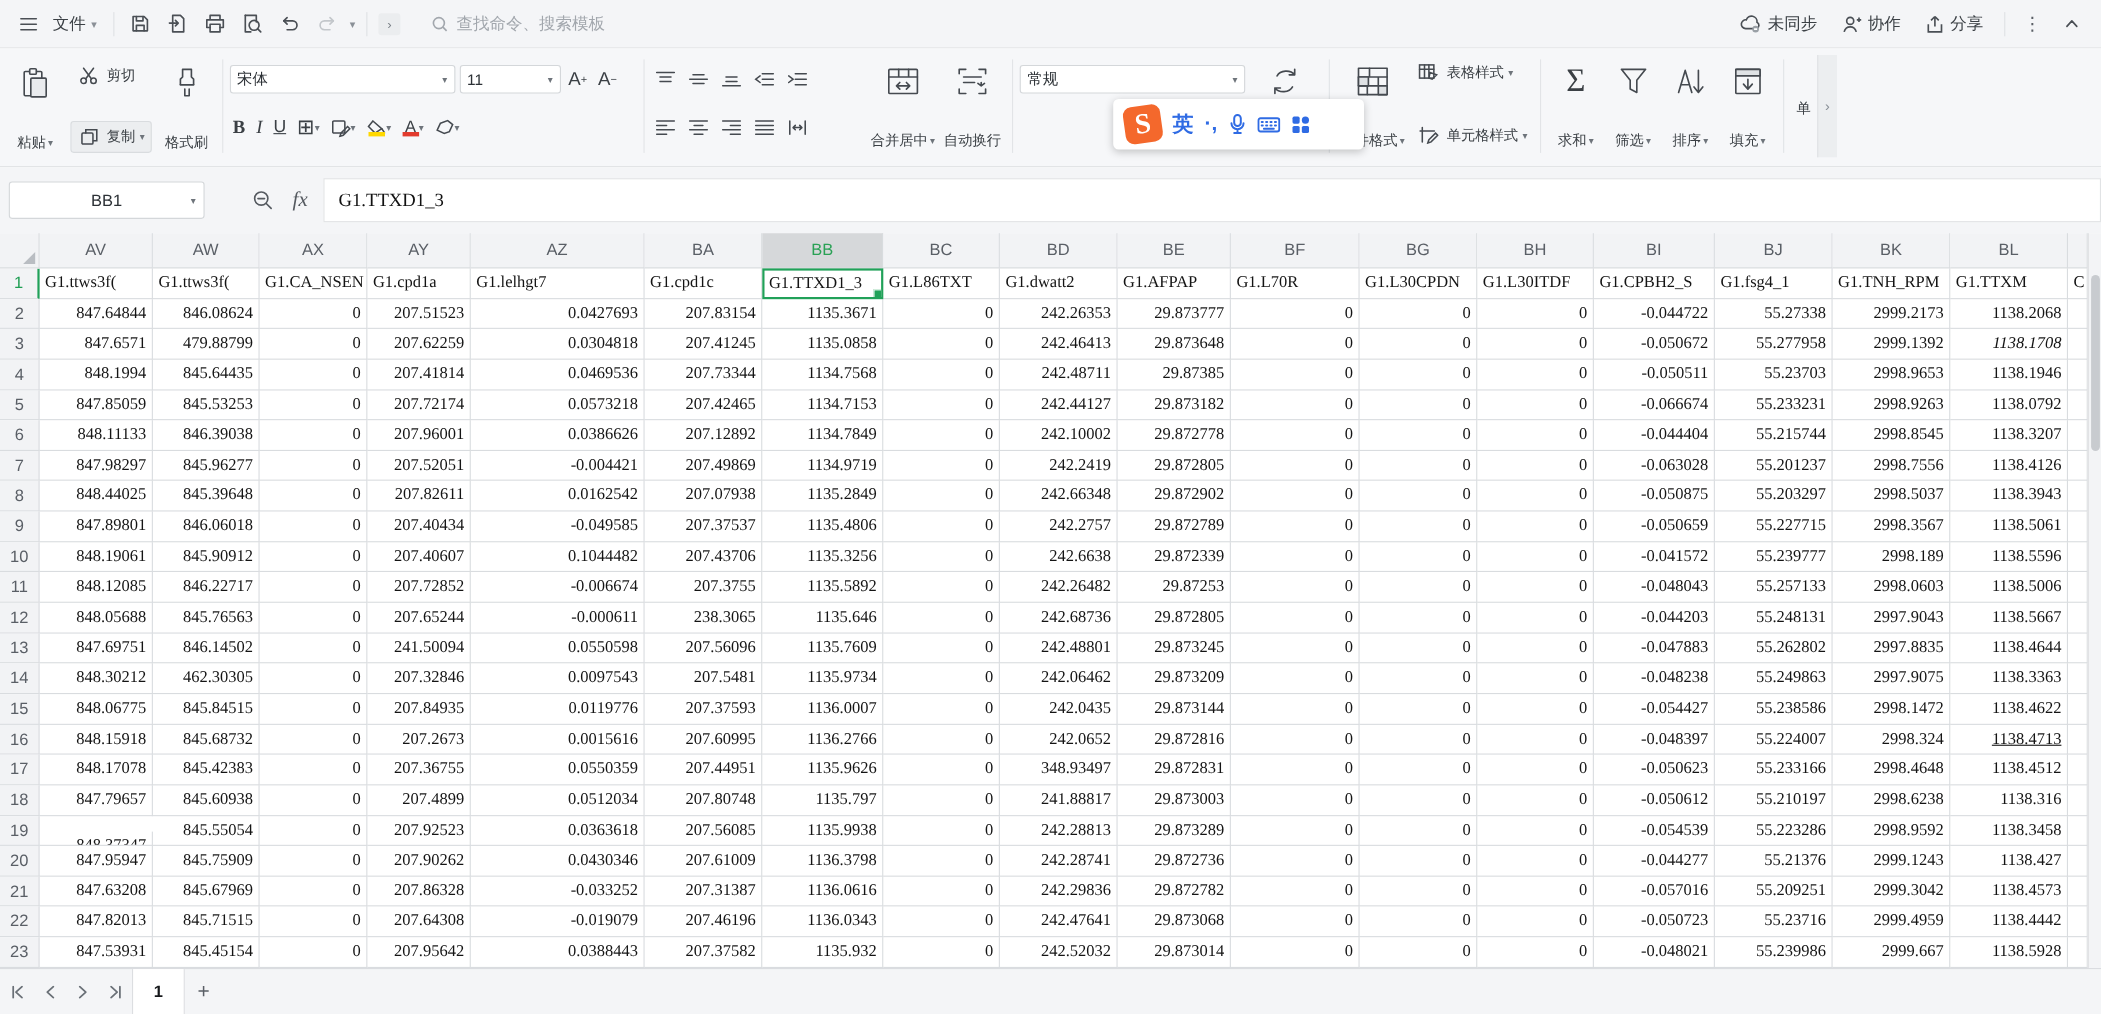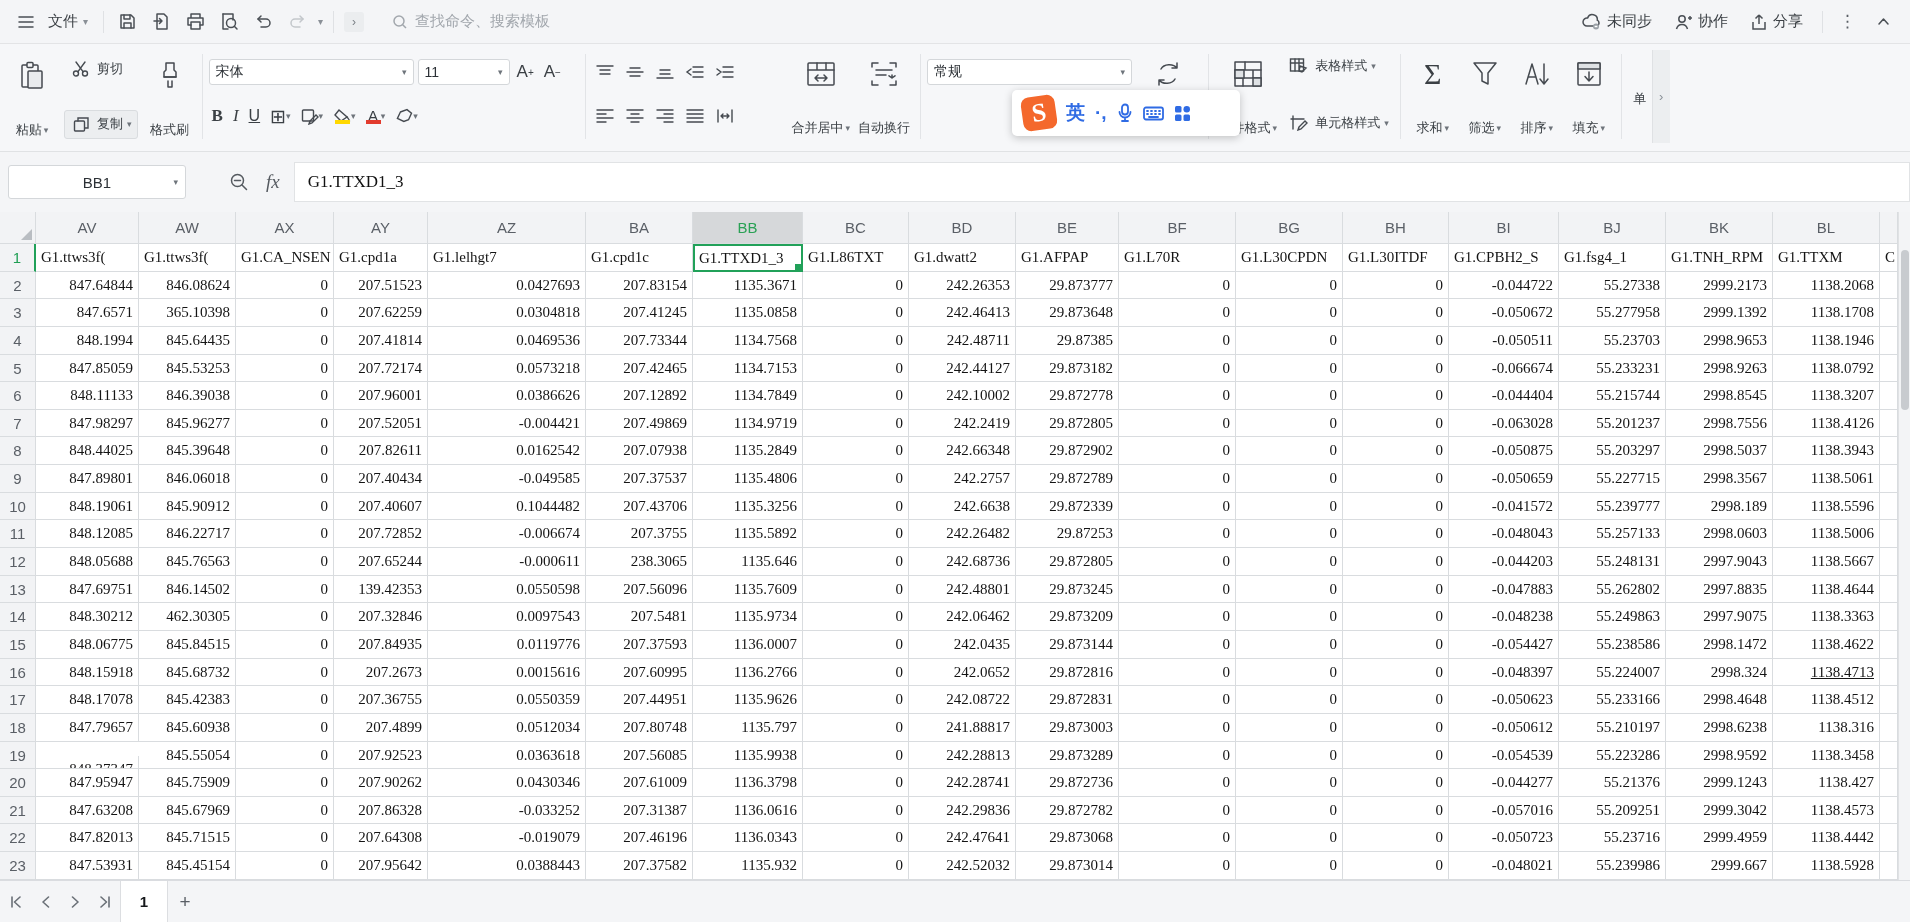--- a/index.html
+++ b/index.html
@@ -579,36 +579,36 @@
       <div class="gc numeric" style="width: 106px;">0</div>
       <div class="gc numeric" style="width: 110px;">-0.044722</div>
       <div class="gc numeric" style="width: 107px;">55.27338</div>
       <div class="gc numeric" style="width: 107px;">2999.2173</div>
       <div class="gc numeric" style="width: 107px;">1138.2068</div>
       <div class="gc" style="width: 18px;"></div>
     </div>
     <div class="g-row">
       <div class="gc rn" style="width: 36px;">3</div>
       <div class="gc numeric" style="width: 103px;">847.6571</div>
-      <div class="gc numeric" style="width: 97px;">365.10398</div>
+      <div class="gc numeric" style="width: 97px;">479.88799</div>
       <div class="gc numeric" style="width: 98px;">0</div>
       <div class="gc numeric" style="width: 94px;">207.62259</div>
       <div class="gc numeric" style="width: 158px;">0.0304818</div>
       <div class="gc numeric" style="width: 107px;">207.41245</div>
       <div class="gc numeric" style="width: 110px;">1135.0858</div>
       <div class="gc numeric" style="width: 106px;">0</div>
       <div class="gc numeric" style="width: 107px;">242.46413</div>
       <div class="gc numeric" style="width: 103px;">29.873648</div>
       <div class="gc numeric" style="width: 117px;">0</div>
       <div class="gc numeric" style="width: 107px;">0</div>
       <div class="gc numeric" style="width: 106px;">0</div>
       <div class="gc numeric" style="width: 110px;">-0.050672</div>
       <div class="gc numeric" style="width: 107px;">55.277958</div>
       <div class="gc numeric" style="width: 107px;">2999.1392</div>
-      <div class="gc numeric" style="width: 107px;">1138.1708</div>
+      <div class="gc numeric" style="width: 107px; font-style: italic;">1138.1708</div>
       <div class="gc" style="width: 18px;"></div>
     </div>
     <div class="g-row">
       <div class="gc rn" style="width: 36px;">4</div>
       <div class="gc numeric" style="width: 103px;">848.1994</div>
       <div class="gc numeric" style="width: 97px;">845.64435</div>
       <div class="gc numeric" style="width: 98px;">0</div>
       <div class="gc numeric" style="width: 94px;">207.41814</div>
       <div class="gc numeric" style="width: 158px;">0.0469536</div>
       <div class="gc numeric" style="width: 107px;">207.73344</div>
@@ -791,21 +791,21 @@
       <div class="gc numeric" style="width: 107px;">55.248131</div>
       <div class="gc numeric" style="width: 107px;">2997.9043</div>
       <div class="gc numeric" style="width: 107px;">1138.5667</div>
       <div class="gc" style="width: 18px;"></div>
     </div>
     <div class="g-row">
       <div class="gc rn" style="width: 36px;">13</div>
       <div class="gc numeric" style="width: 103px;">847.69751</div>
       <div class="gc numeric" style="width: 97px;">846.14502</div>
       <div class="gc numeric" style="width: 98px;">0</div>
-      <div class="gc numeric" style="width: 94px;">139.42353</div>
+      <div class="gc numeric" style="width: 94px;">241.50094</div>
       <div class="gc numeric" style="width: 158px;">0.0550598</div>
       <div class="gc numeric" style="width: 107px;">207.56096</div>
       <div class="gc numeric" style="width: 110px;">1135.7609</div>
       <div class="gc numeric" style="width: 106px;">0</div>
       <div class="gc numeric" style="width: 107px;">242.48801</div>
       <div class="gc numeric" style="width: 103px;">29.873245</div>
       <div class="gc numeric" style="width: 117px;">0</div>
       <div class="gc numeric" style="width: 107px;">0</div>
       <div class="gc numeric" style="width: 106px;">0</div>
       <div class="gc numeric" style="width: 110px;">-0.047883</div>
@@ -880,21 +880,21 @@
     <div class="g-row">
       <div class="gc rn" style="width: 36px;">17</div>
       <div class="gc numeric" style="width: 103px;">848.17078</div>
       <div class="gc numeric" style="width: 97px;">845.42383</div>
       <div class="gc numeric" style="width: 98px;">0</div>
       <div class="gc numeric" style="width: 94px;">207.36755</div>
       <div class="gc numeric" style="width: 158px;">0.0550359</div>
       <div class="gc numeric" style="width: 107px;">207.44951</div>
       <div class="gc numeric" style="width: 110px;">1135.9626</div>
       <div class="gc numeric" style="width: 106px;">0</div>
-      <div class="gc numeric" style="width: 107px;">242.08722</div>
+      <div class="gc numeric" style="width: 107px;">348.93497</div>
       <div class="gc numeric" style="width: 103px;">29.872831</div>
       <div class="gc numeric" style="width: 117px;">0</div>
       <div class="gc numeric" style="width: 107px;">0</div>
       <div class="gc numeric" style="width: 106px;">0</div>
       <div class="gc numeric" style="width: 110px;">-0.050623</div>
       <div class="gc numeric" style="width: 107px;">55.233166</div>
       <div class="gc numeric" style="width: 107px;">2998.4648</div>
       <div class="gc numeric" style="width: 107px;">1138.4512</div>
       <div class="gc" style="width: 18px;"></div>
     </div>

